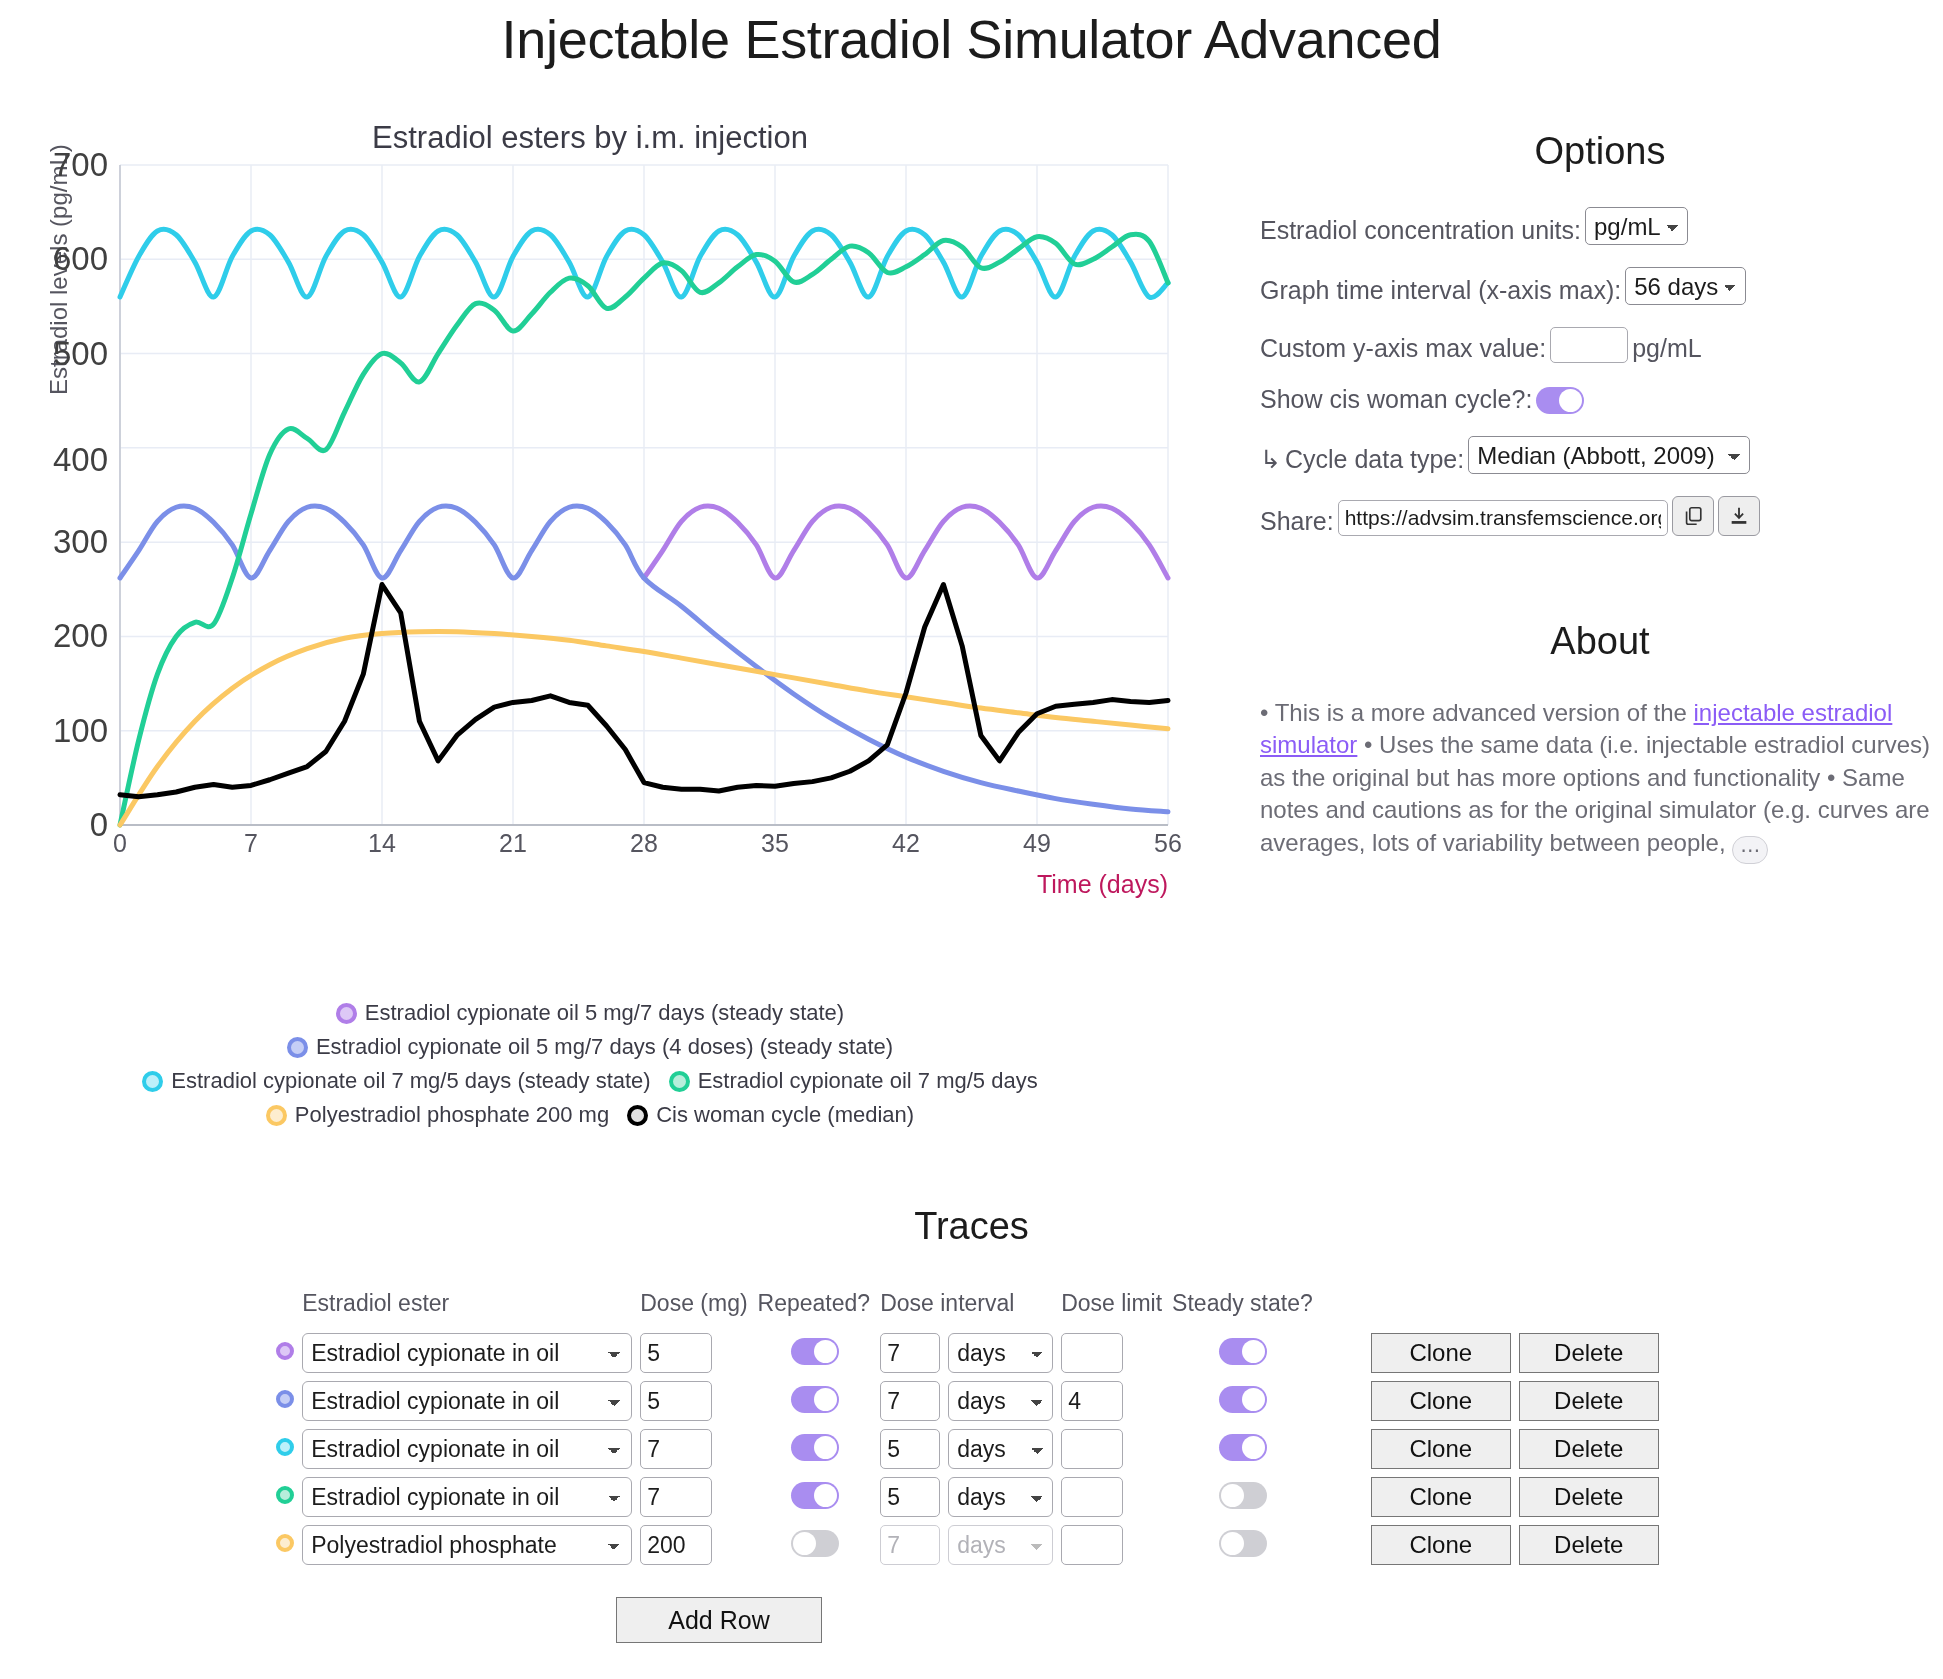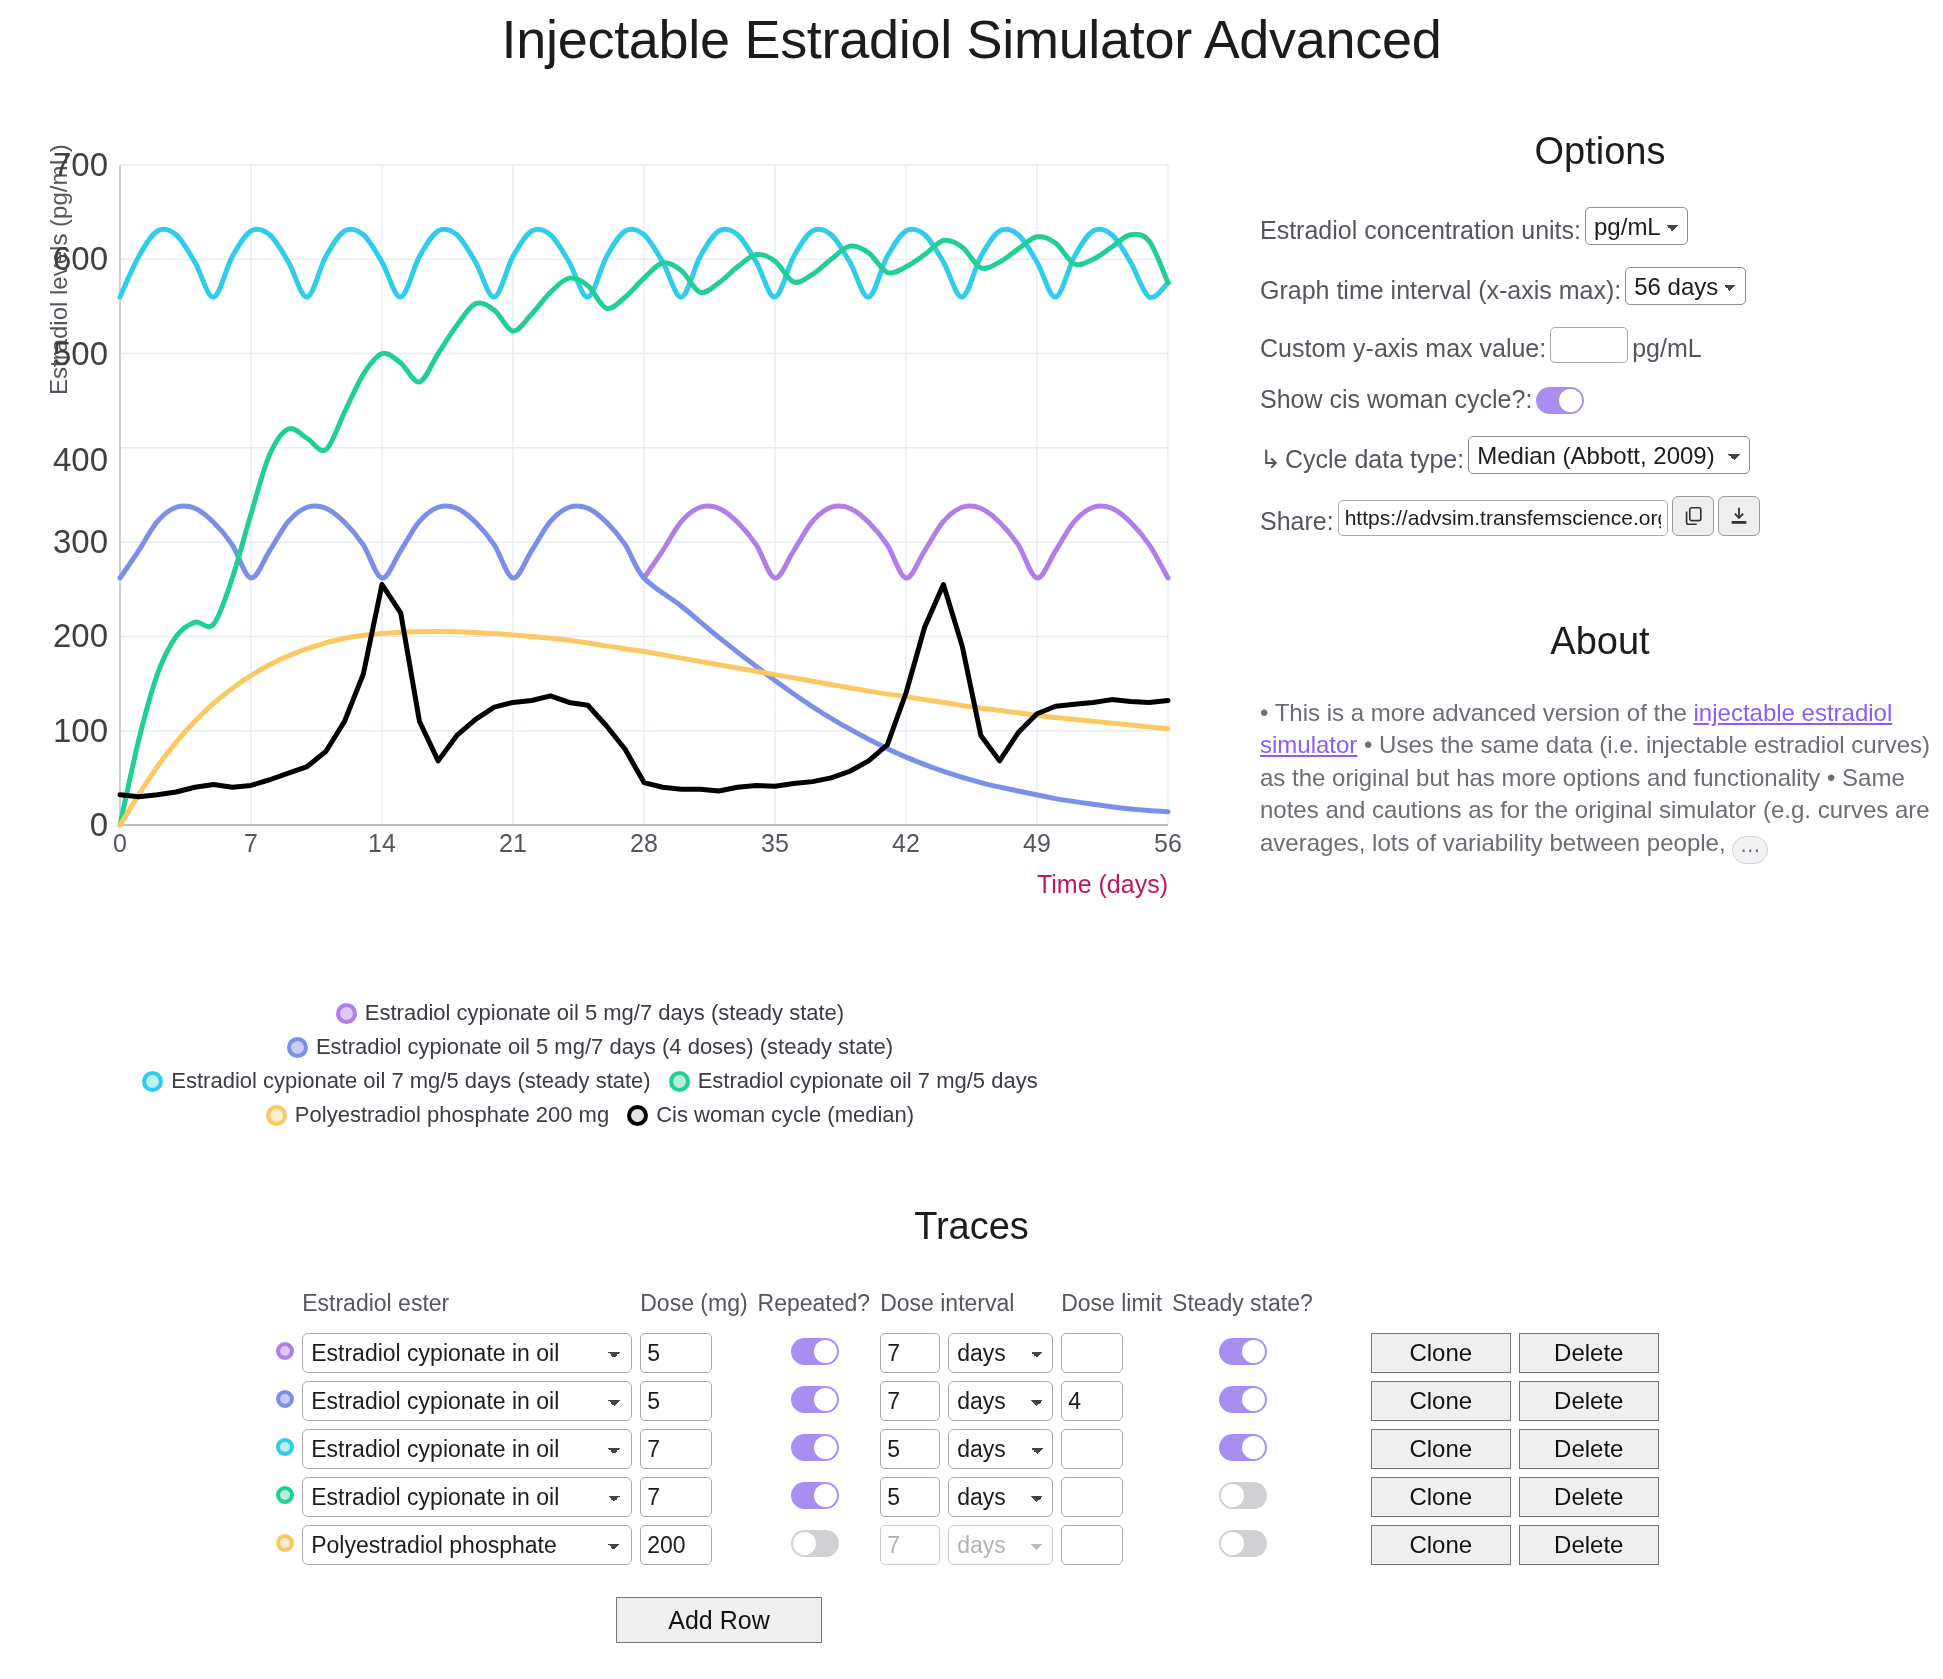--- a/index.html
+++ b/index.html
@@ -196,20 +196,21 @@
   .spacer-td { width: 48px; }
 </style>
 </head>
 <body>
 
 <div class="page">
 
   <div class="app-title">Injectable Estradiol Simulator Advanced</div>
 
   <div class="chart-wrap">
+    <div class="chart-title">Estradiol esters by i.m. injection</div>
 
     <div class="plot-area">
       <div class="ylabel">Estradiol levels (pg/mL)</div>
       <div class="xlabel">Time (days)</div>
       <div id="yticks">
           <div class="ytick" style="top: 660px;">0</div>
           <div class="ytick" style="top: 565.714px;">100</div>
           <div class="ytick" style="top: 471.429px;">200</div>
           <div class="ytick" style="top: 377.143px;">300</div>
           <div class="ytick" style="top: 282.857px; margin-top: 12px;">400</div>

